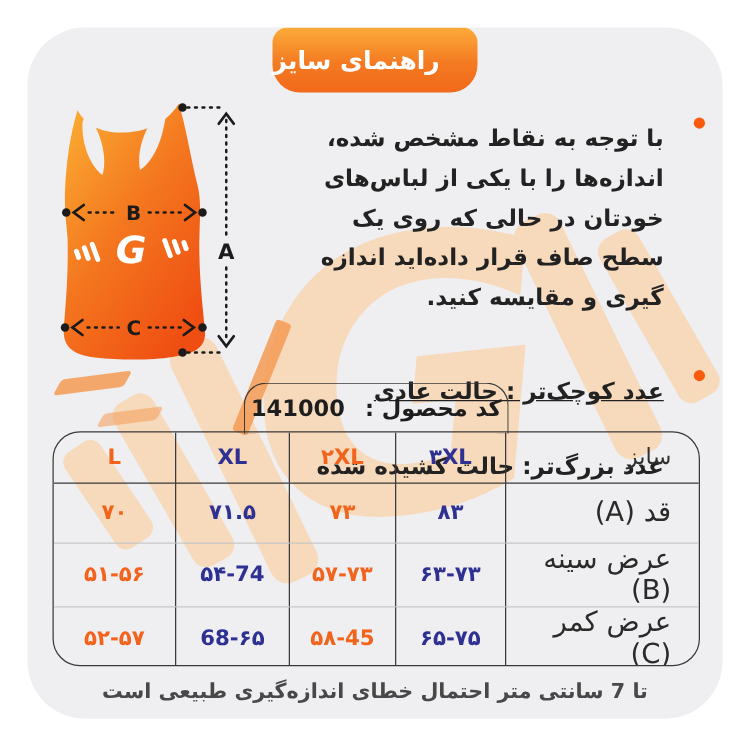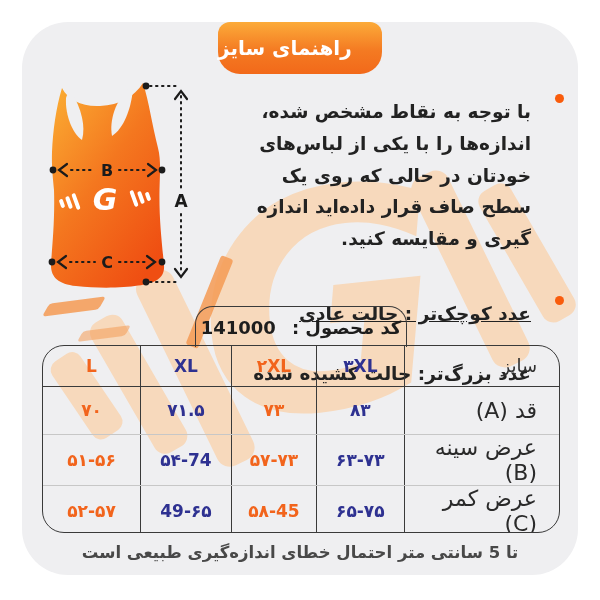--- a/index.html
+++ b/index.html
@@ -207,22 +207,22 @@
             <th class="lbl">عرض سینه (B)</th>
             <td class="val c-navy">۶۳-۷۳</td>
             <td class="val c-orange">۵۷-۷۳</td>
             <td class="val c-navy">۵۴-74</td>
             <td class="val c-orange">۵۱-۵۶</td>
           </tr>
           <tr>
             <th class="lbl">عرض کمر (C)</th>
             <td class="val c-navy">۶۵-۷۵</td>
             <td class="val c-orange">۵۸-45</td>
-            <td class="val c-navy">49-۶۵</td>
+            <td class="val c-navy">68-۶۵</td>
             <td class="val c-orange">۵۲-۵۷</td>
           </tr>
         </tbody>
       </table>
     </div>
 
-    <div class="footer">تا 5 سانتی متر احتمال خطای اندازه‌گیری طبیعی است</div>
+    <div class="footer">تا 7 سانتی متر احتمال خطای اندازه‌گیری طبیعی است</div>
   </div>
 </div>
 
 </body></html>

